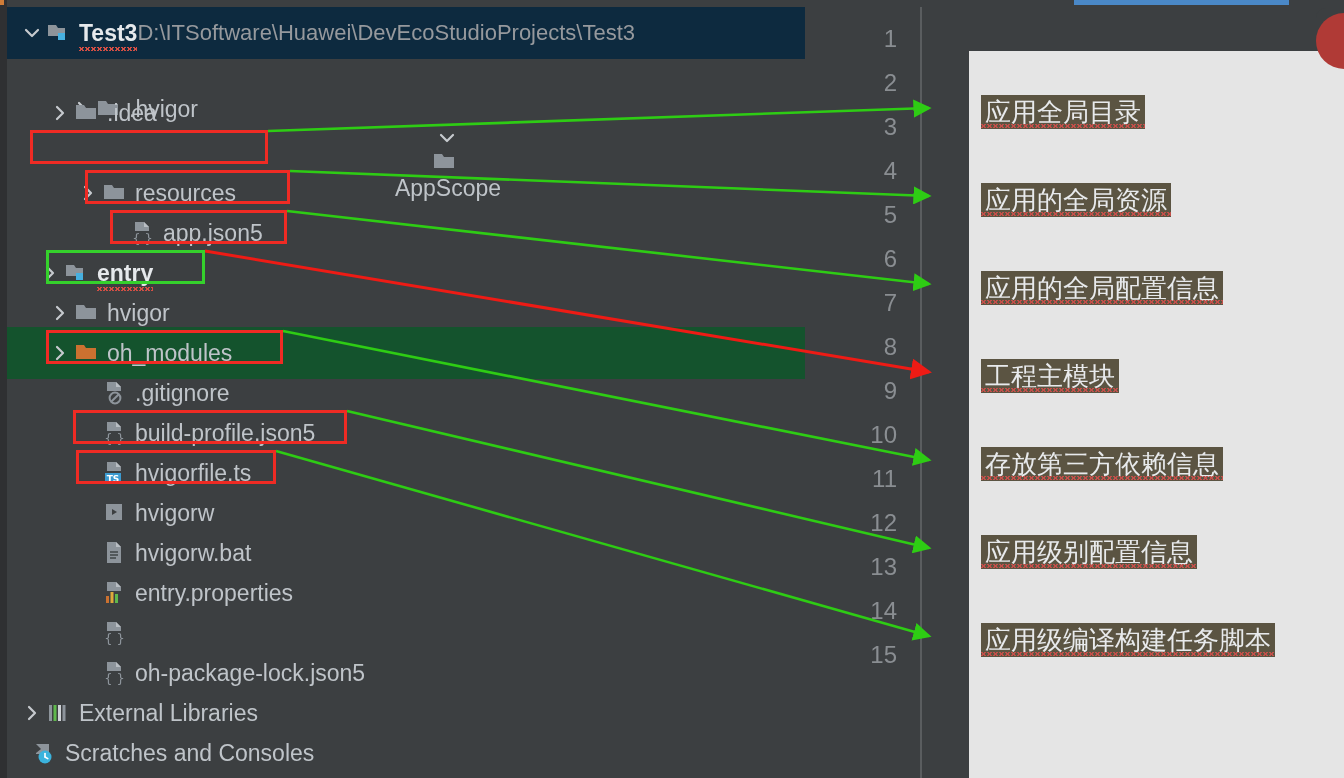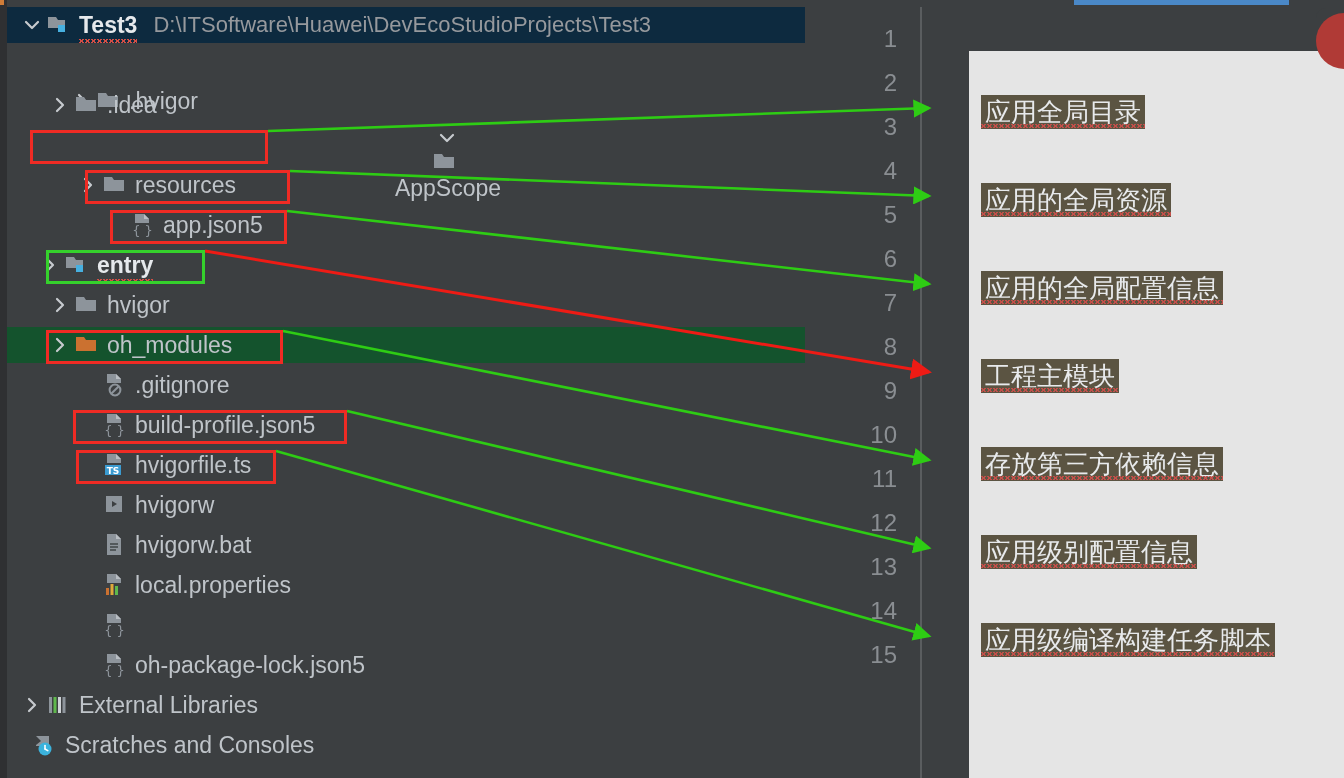--- a/index.html
+++ b/index.html
@@ -20,41 +20,41 @@
     position:absolute;left:0px;top:0px;width:4px;height:5px;background:#cf7c38;
   }
 
   
   .tree-panel{
     position:absolute;left:7px;top:0;width:798px;height:778px;
     background:#3c3f41;
   }
 
   .row{
-    position:absolute;left:0;width:798px;height:36px;
+    position:absolute;left:0;width:798px;height:52px;
     display:flex;align-items:center;
     color:#bfc4c9;font-size:23px;white-space:nowrap;
   }
   .row.selected{background:#0d2a3f;}
   .row.hl{background:#14532d;}
 
   .arrow{
     width:22px;height:22px;flex:0 0 auto;position:relative;
     margin-right:3px;
   }
   .arrow svg{display:block;}
 
   .icon{
     width:26px;height:26px;flex:0 0 auto;position:relative;margin-right:7px;
   }
   .icon svg{display:block;}
 
   .label{position:relative;}
   .label.bold{font-weight:bold;color:#e6e9ec;}
-  .path{color:#96999d;font-size:22px;margin-left:16px;font-weight:normal;}
+  .path{color:#96999d;font-size:22px;margin-left:0;font-weight:normal;}
 
   .squiggle{
     position:absolute;left:0;right:0;bottom:-4px;height:4px;
     background-image:
       linear-gradient(45deg,transparent 40%,#d34f45 40%,#d34f45 60%,transparent 60%),
       linear-gradient(-45deg,transparent 40%,#d34f45 40%,#d34f45 60%,transparent 60%);
     background-size:6px 4px;background-repeat:repeat-x;
   }
 
   
@@ -318,21 +318,21 @@
           <span class="arrow"></span>
           <span class="icon">
             <svg width="26" height="26" viewBox="0 0 26 26">
               <path d="M5 2 h9 l5 5 v4 h-14 z" fill="#8d949b"></path>
               <path d="M14 2 v5 h5 z" fill="#b9bec3"></path>
               <rect x="4" y="16" width="3" height="7" fill="#cb7130"></rect>
               <rect x="8.5" y="12" width="3" height="11" fill="#e0a93a"></rect>
               <rect x="13" y="14" width="3" height="9" fill="#5fb84c"></rect>
             </svg>
           </span>
-          <span class="label">local.properties</span>
+          <span class="label">entry.properties</span>
         </div>
         <div class="row" style="top: 607px; padding-left: 70px;">
           <span class="arrow"></span>
           <span class="icon">
             <svg width="26" height="26" viewBox="0 0 26 26">
               <path d="M5 2 h9 l5 5 v4 h-14 z" fill="#8d949b"></path>
               <path d="M14 2 v5 h5 z" fill="#b9bec3"></path>
               <text x="12.5" y="23" font-size="13" fill="#8d949b" text-anchor="middle" font-family="DejaVu Sans">{ }</text>
             </svg>
           </span>

